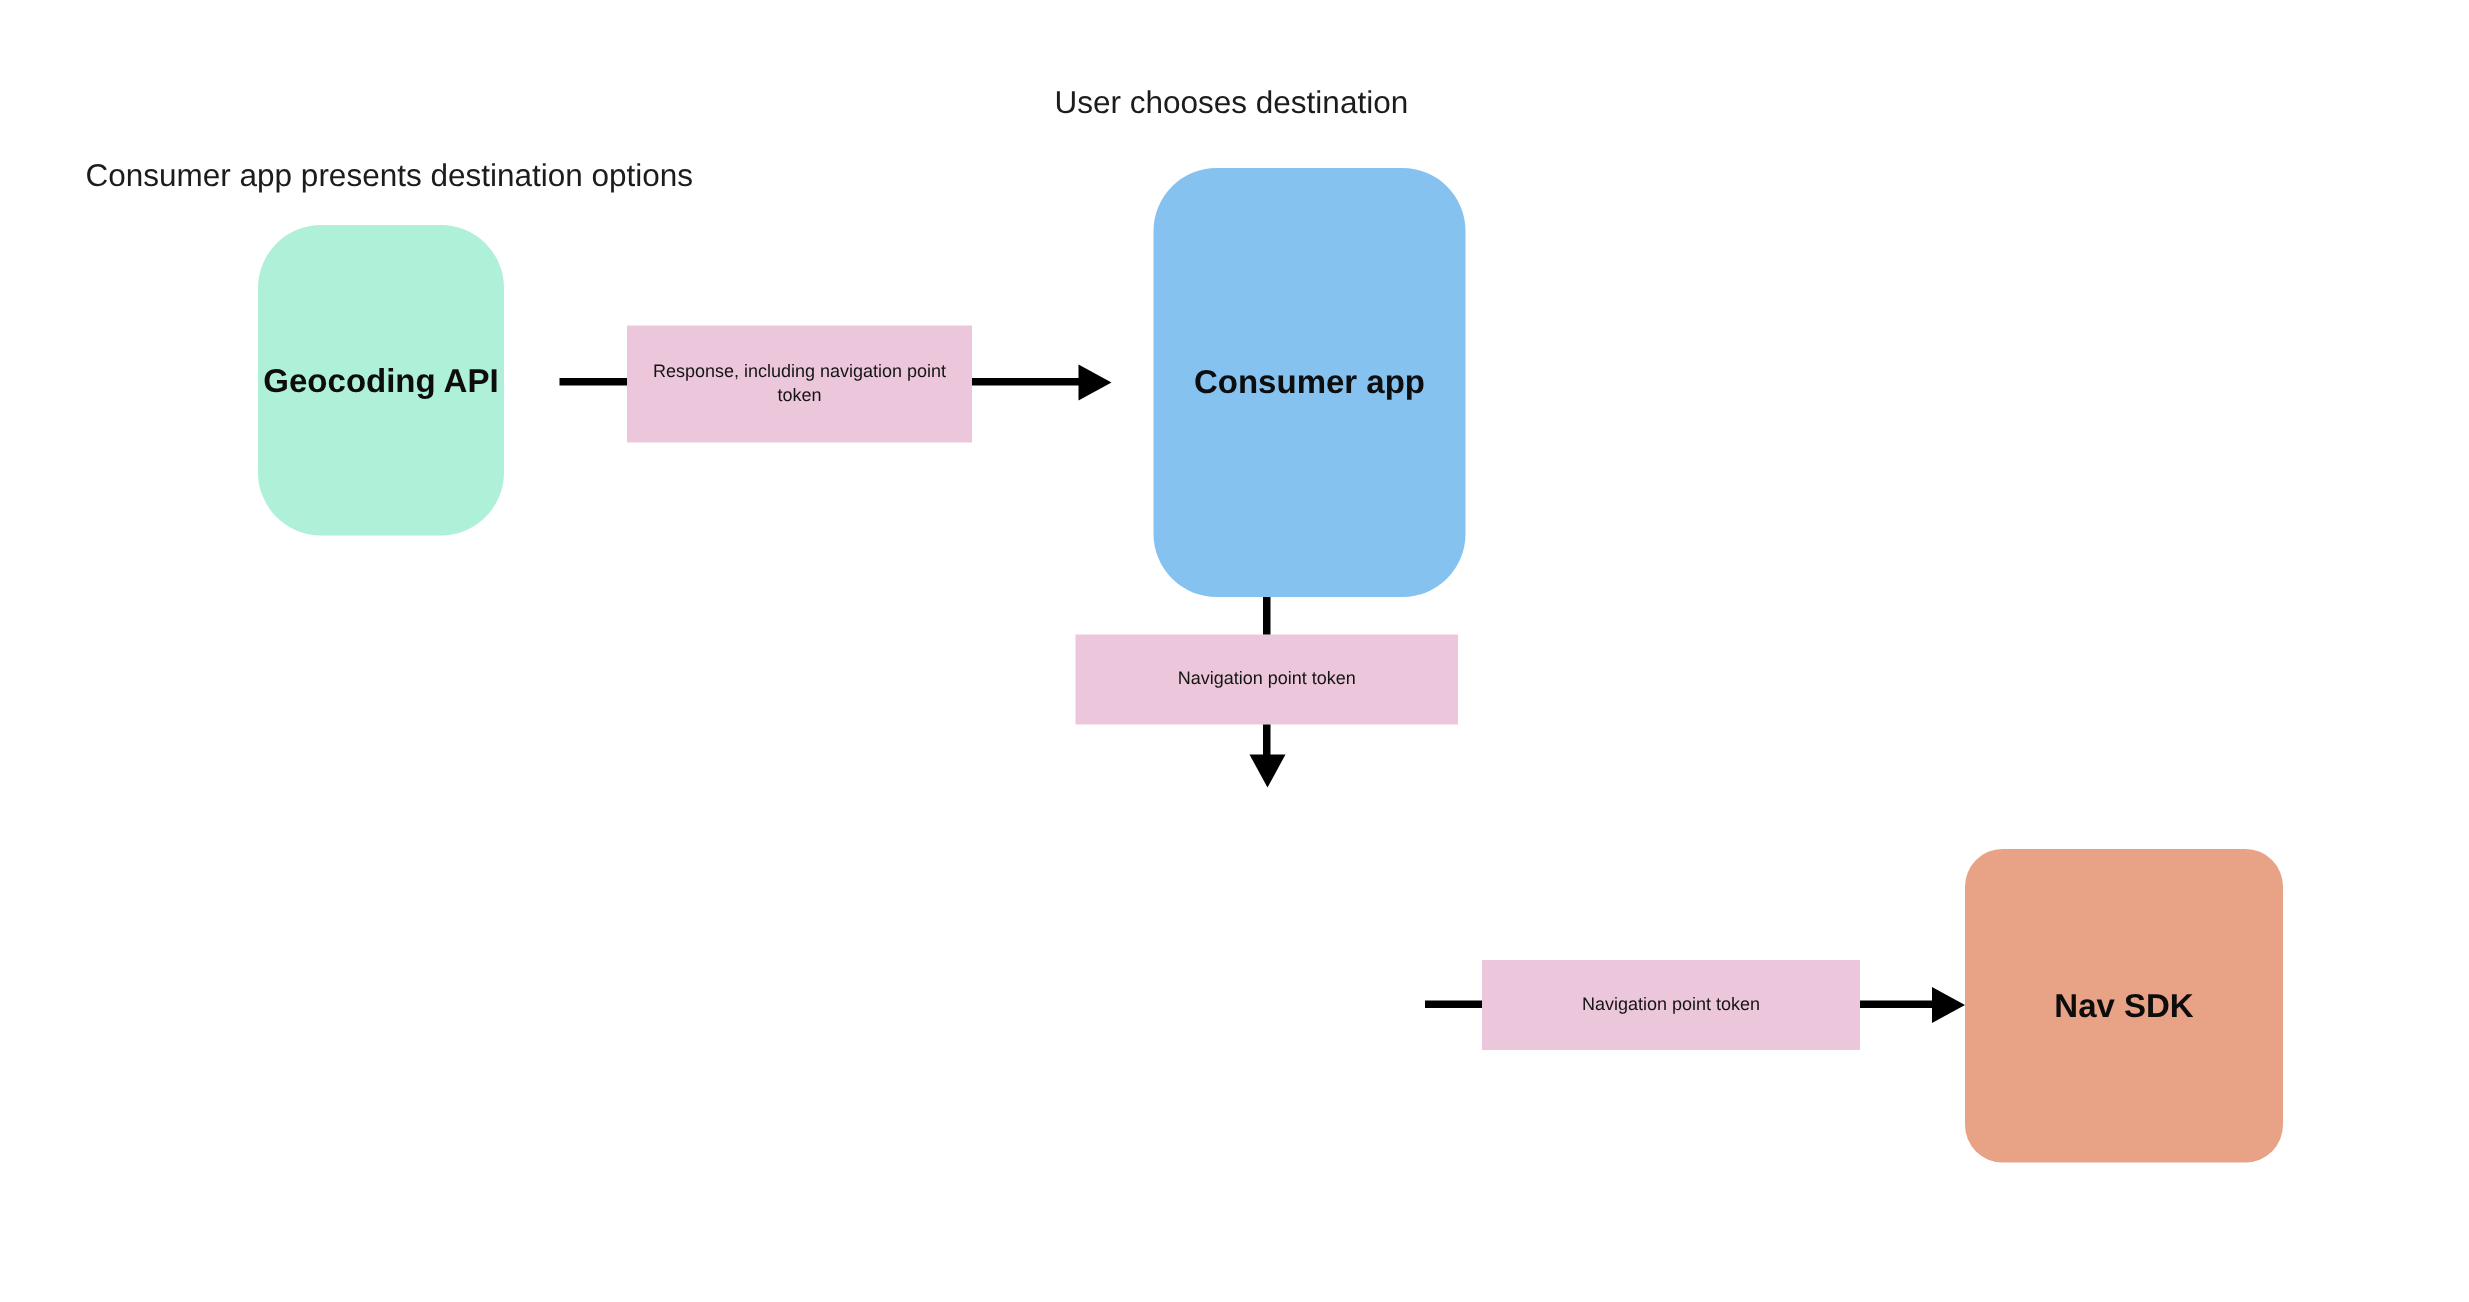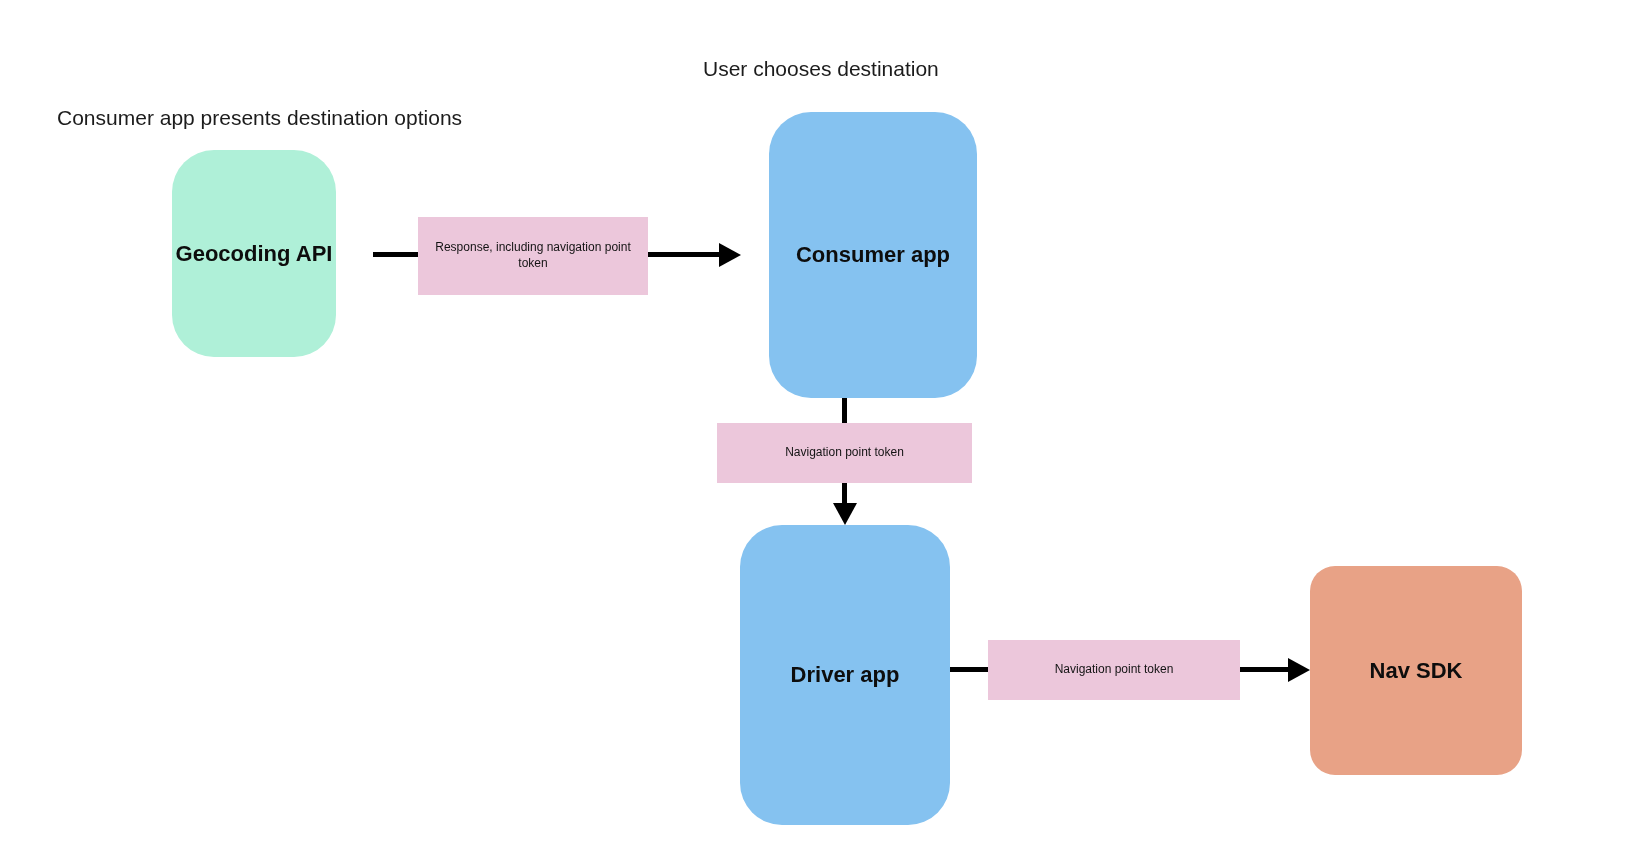--- a/index.html
+++ b/index.html
@@ -82,23 +82,20 @@
   <div class="col-header" style="left:667px; top:57px;margin-left:36px;">User chooses destination</div>
 
   <div class="node node-green" style="left:172px; top:150px; width:164px; height:207px;">
     <span>Geocoding API</span>
   </div>
 
   <div class="node node-blue" style="left:741px; top:112px; width:208px; height:286px;margin-left:28px;">
     <span>Consumer app</span>
   </div>
 
-  <div class="node node-blue" style="left:740px; top:525px; width:210px; height:300px;">
-    <span>Driver app</span>
-  </div>
 
   <div class="node node-orange" style="left:1310px; top:566px; width:212px; height:209px;border-radius:25px;">
     <span>Nav SDK</span>
   </div>
 
   <div class="edge-label" style="left:418px; top:217px; width:230px; height:78px; padding:0 8px; box-sizing:border-box;">
     <span>Response, including navigation point token</span>
   </div>
 
   <div class="edge-label" style="left:717px; top:423px; width:255px; height:60px;">

